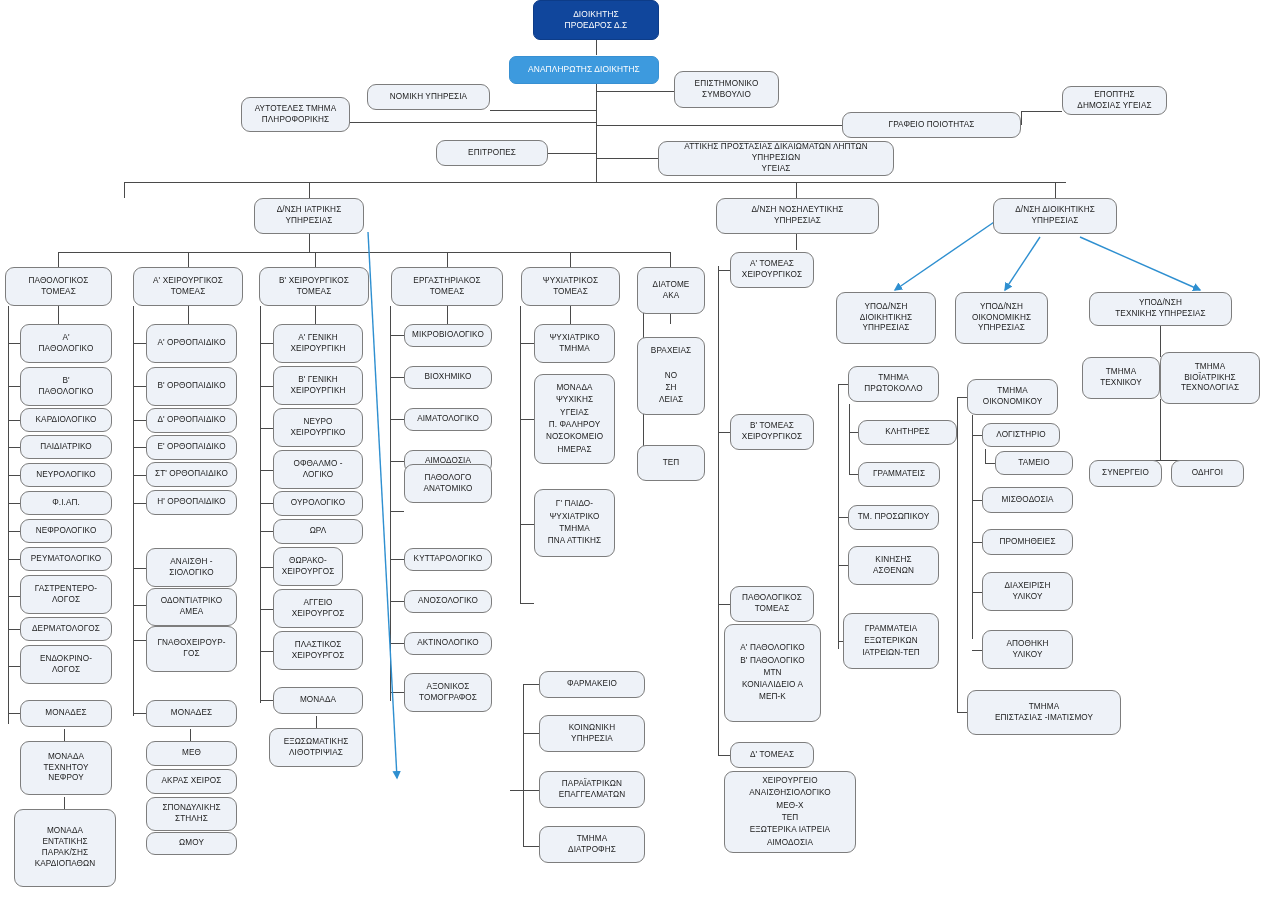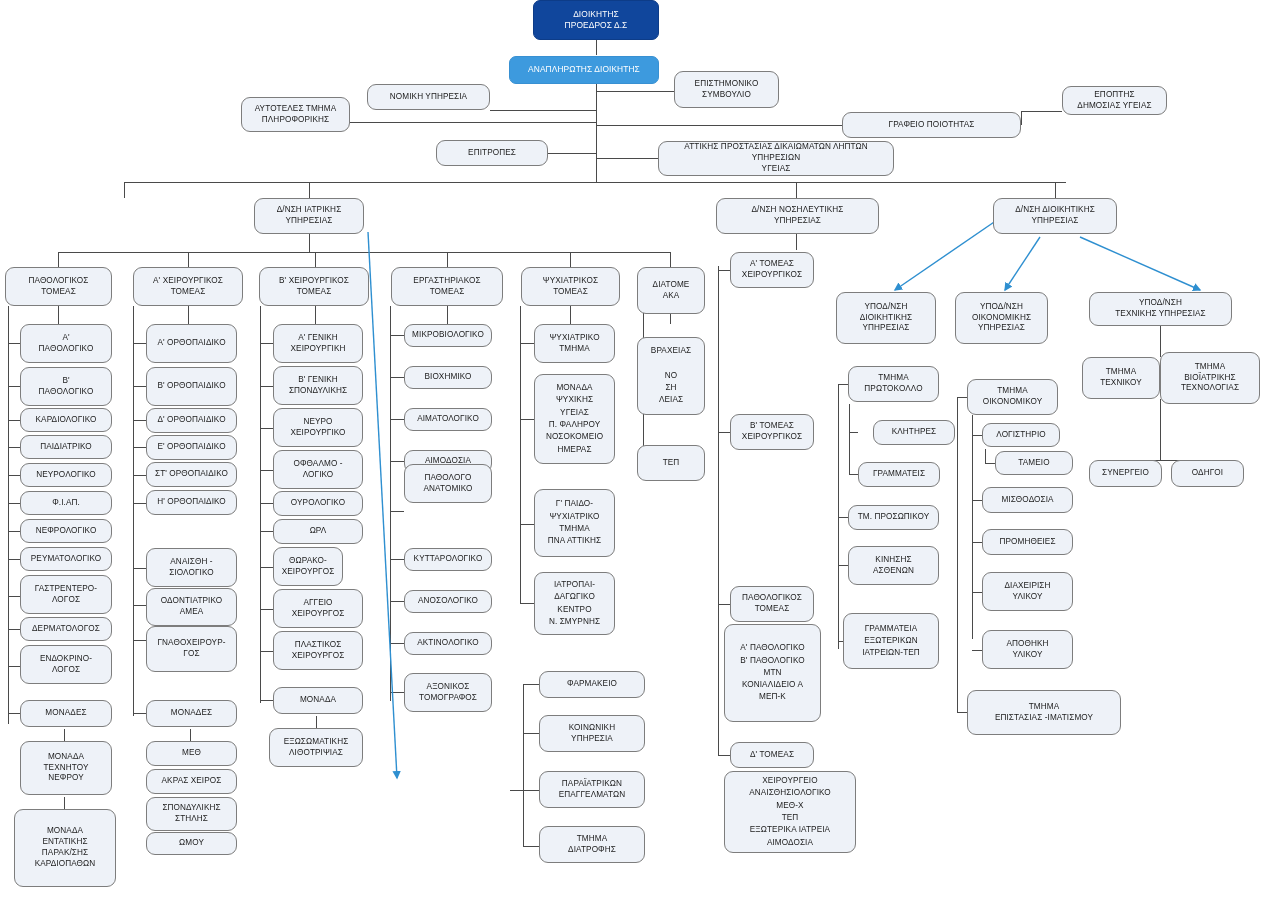--- a/index.html
+++ b/index.html
@@ -291,21 +291,21 @@
   <div class="box" style="left:146px; top:769px; width:91px; height:25px;">ΑΚΡΑΣ ΧΕΙΡΟΣ</div>
   <div class="box" style="left:146px; top:797px; width:91px; height:34px;">ΣΠΟΝΔΥΛΙΚΗΣ
 ΣΤΗΛΗΣ</div>
   <div class="box" style="left:146px; top:832px; width:91px; height:23px;">ΩΜΟΥ</div>
 
   <div class="box" style="left:259px; top:267px; width:110px; height:39px;">Β' ΧΕΙΡΟΥΡΓΙΚΟΣ
 ΤΟΜΕΑΣ</div>
   <div class="box" style="left:273px; top:324px; width:90px; height:39px;">Α' ΓΕΝΙΚΗ
 ΧΕΙΡΟΥΡΓΙΚΗ</div>
   <div class="box" style="left:273px; top:366px; width:90px; height:39px;">Β' ΓΕΝΙΚΗ
-ΣΠΟΝΔΥΛΙΚΗΣ</div>
+ΧΕΙΡΟΥΡΓΙΚΗ</div>
   <div class="box" style="left:273px; top:408px; width:90px; height:39px;">ΝΕΥΡΟ
 ΧΕΙΡΟΥΡΓΙΚΟ</div>
   <div class="box" style="left:273px; top:450px; width:90px; height:39px;">ΟΦΘΑΛΜΟ -
 ΛΟΓΙΚΟ</div>
   <div class="box" style="left:273px; top:491px; width:90px; height:25px;">ΟΥΡΟΛΟΓΙΚΟ</div>
   <div class="box" style="left:273px; top:519px; width:90px; height:25px;">ΩΡΛ</div>
   <div class="box" style="left:273px; top:547px; width:70px; height:39px;">ΘΩΡΑΚΟ-
 ΧΕΙΡΟΥΡΓΟΣ</div>
   <div class="box" style="left:273px; top:589px; width:90px; height:39px;">ΑΓΓΕΙΟ
 ΧΕΙΡΟΥΡΓΟΣ</div>
@@ -336,24 +336,20 @@
   <div class="box tall" style="left:534px; top:374px; width:81px; height:90px;">ΜΟΝΑΔΑ
 ΨΥΧΙΚΗΣ
 ΥΓΕΙΑΣ
 Π. ΦΑΛΗΡΟΥ
 ΝΟΣΟΚΟΜΕΙΟ
 ΗΜΕΡΑΣ</div>
   <div class="box tall" style="left:534px; top:489px; width:81px; height:68px;">Γ' ΠΑΙΔΟ-
 ΨΥΧΙΑΤΡΙΚΟ
 ΤΜΗΜΑ
 ΠΝΑ ΑΤΤΙΚΗΣ</div>
-  <div class="box tall" style="left:534px; top:572px; width:81px; height:63px;">ΙΑΤΡΟΠΑΙ-
-ΔΑΓΩΓΙΚΟ
-ΚΕΝΤΡΟ
-Ν. ΣΜΥΡΝΗΣ</div>
 
   <div class="box" style="left:637px; top:267px; width:68px; height:47px;">ΔΙΑΤΟΜΕ
 ΑΚΑ</div>
   <div class="box tall" style="left:637px; top:337px; width:68px; height:78px;">ΒΡΑΧΕΙΑΣ
 
 ΝΟ
 ΣΗ
 ΛΕΙΑΣ</div>
   <div class="box" style="left:637px; top:445px; width:68px; height:36px;">ΤΕΠ</div>
 
@@ -388,21 +384,21 @@
 ΔΙΟΙΚΗΤΙΚΗΣ
 ΥΠΗΡΕΣΙΑΣ</div>
   <div class="box" style="left:955px; top:292px; width:93px; height:52px;">ΥΠΟΔ/ΝΣΗ
 ΟΙΚΟΝΟΜΙΚΗΣ
 ΥΠΗΡΕΣΙΑΣ</div>
   <div class="box" style="left:1089px; top:292px; width:143px; height:34px;">ΥΠΟΔ/ΝΣΗ
 ΤΕΧΝΙΚΗΣ ΥΠΗΡΕΣΙΑΣ</div>
 
   <div class="box" style="left:848px; top:366px; width:91px; height:36px;">ΤΜΗΜΑ
 ΠΡΩΤΟΚΟΛΛΟ</div>
-  <div class="box" style="left:858px; top:420px; width:82px; height:25px;margin-left:15px;">ΚΛΗΤΗΡΕΣ</div>
+  <div class="box" style="left:858px; top:420px; width:99px; height:25px;">ΚΛΗΤΗΡΕΣ</div>
   <div class="box" style="left:858px; top:462px; width:82px; height:25px;">ΓΡΑΜΜΑΤΕΙΣ</div>
   <div class="box" style="left:848px; top:505px; width:91px; height:25px;">ΤΜ. ΠΡΟΣΩΠΙΚΟΥ</div>
   <div class="box" style="left:848px; top:546px; width:91px; height:39px;">ΚΙΝΗΣΗΣ
 ΑΣΘΕΝΩΝ</div>
   <div class="box tall" style="left:843px; top:613px; width:96px; height:56px;">ΓΡΑΜΜΑΤΕΙΑ
 ΕΞΩΤΕΡΙΚΩΝ
 ΙΑΤΡΕΙΩΝ-ΤΕΠ</div>
 
   <div class="box" style="left:967px; top:379px; width:91px; height:36px;">ΤΜΗΜΑ
 ΟΙΚΟΝΟΜΙΚΟΥ</div>

